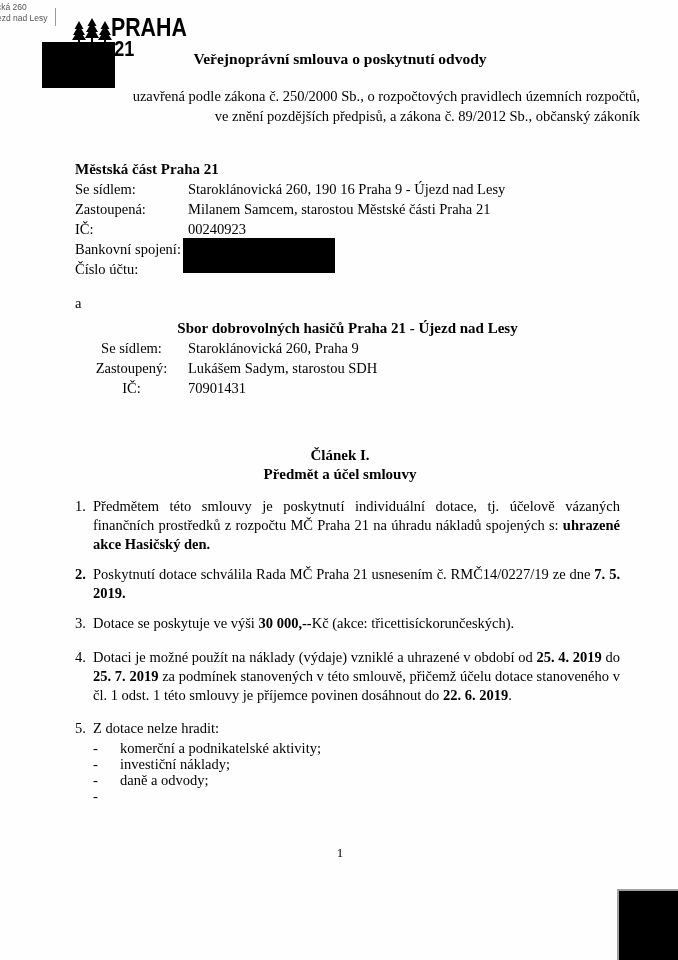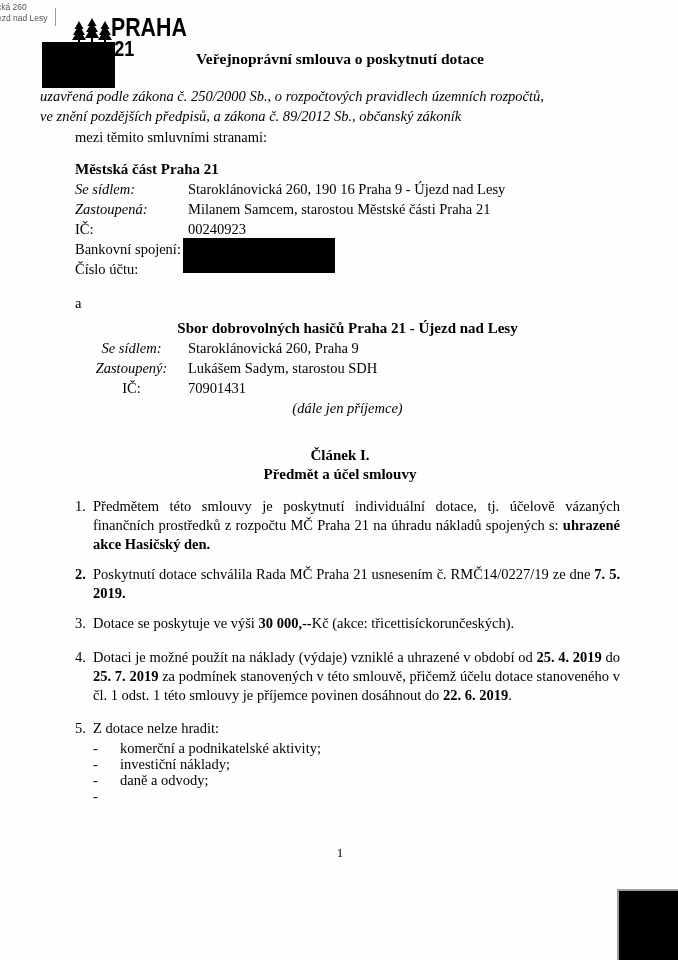--- a/index.html
+++ b/index.html
@@ -41,30 +41,30 @@
     left:617px; top:889px; width:61px; height:71px;
     border-left:2px solid #a0a0a0; border-top:2px solid #a0a0a0;
   }
   
   .doc-title {
     position:absolute; left:60px; top:50px; width:560px;
     text-align:center; font-weight:bold; font-size:15.5px;
   }
   .preamble {
     position:absolute; left:40px; top:86px; width:600px;
-    text-align:left; font-size:14.5px; line-height:20px;font-style:italic;
+    text-align:right; font-size:14.5px; line-height:20px;
   }
   .between { position:absolute; left:75px; top:129px; font-size:14.5px; }
   .party { position:absolute; left:75px; width:545px; font-size:14.5px; line-height:20px; }
   .party-provider  { top:159px; }
   .party-recipient { top:318px;text-align:center; }
   .party-name { font-weight:bold; font-size:15px; }
   .party-row  { display:flex; }
   .party-label { width:113px; flex:0 0 113px; }
-  .i { font-style:italic; }
+  .i { }
   .conjunction { position:absolute; left:75px; top:295px; font-size:14.5px; }
   .article-heading {
     position:absolute; left:60px; top:446px; width:560px;
     text-align:center; font-weight:bold; font-size:15px; line-height:19px;
   }
   .items { position:absolute; left:60px; top:497px; width:560px; font-size:14.5px; }
   .item {
     position:relative; padding-left:33px;
     text-align:justify; line-height:19px; margin-bottom:11px;
   }
@@ -114,27 +114,26 @@
       </g>
     </svg>
     <div class="logo-text">
       <div class="logo-name">PRAHA</div>
       <div class="logo-number">21</div>
     </div>
   </div>
 
   <div class="redaction redaction-1"></div>
 
-  <div class="doc-title">Veřejnoprávní smlouva o poskytnutí dotace</div>
+  <div class="doc-title">Veřejnoprávní smlouva o poskytnutí odvody</div>
 
   <div class="preamble">
     <div>uzavřená podle zákona č. 250/2000 Sb., o rozpočtových pravidlech územních rozpočtů,</div>
     <div>ve znění pozdějších předpisů, a zákona č. 89/2012 Sb., občanský zákoník</div>
   </div>
-  <div class="between">mezi těmito smluvními stranami:</div>
 
   <div class="party party-provider">
     <div class="party-name">Městská část Praha 21</div>
     <div class="party-row">
       <span class="party-label i">Se sídlem:</span>
       <span class="party-value">Staroklánovická 260, 190 16 Praha 9 - Újezd nad Lesy</span>
     </div>
     <div class="party-row">
       <span class="party-label i">Zastoupená:</span>
       <span class="party-value">Milanem Samcem, starostou Městské části Praha 21</span>
@@ -163,21 +162,20 @@
       <span class="party-value">Staroklánovická 260, Praha 9</span>
     </div>
     <div class="party-row">
       <span class="party-label i">Zastoupený:</span>
       <span class="party-value">Lukášem Sadym, starostou SDH</span>
     </div>
     <div class="party-row">
       <span class="party-label">IČ:</span>
       <span class="party-value">70901431</span>
     </div>
-    <div class="i">(dále jen příjemce)</div>
   </div>
 
   <div class="article-heading">
     <div>Článek I.</div>
     <div>Předmět a účel smlouvy</div>
   </div>
 
   <div class="items">
 
     <div class="item item-1">

